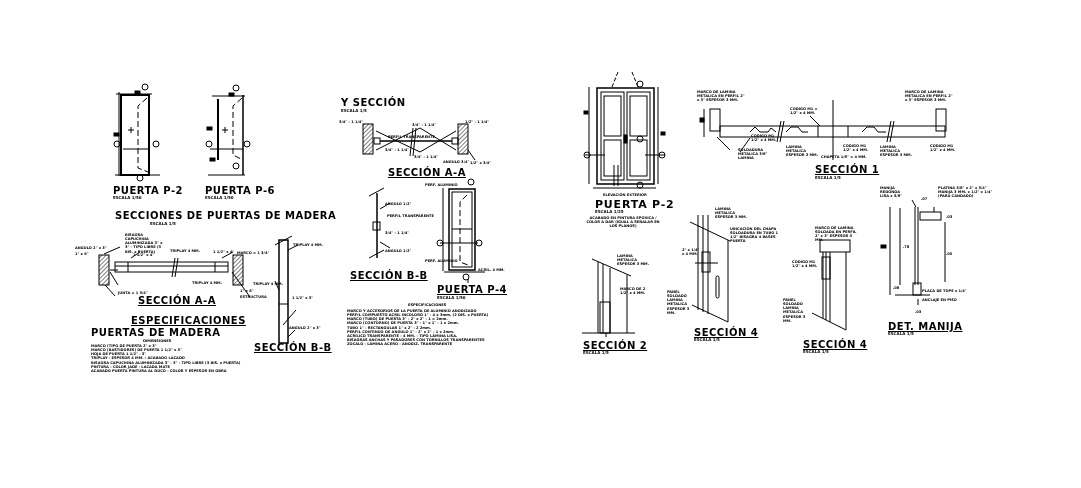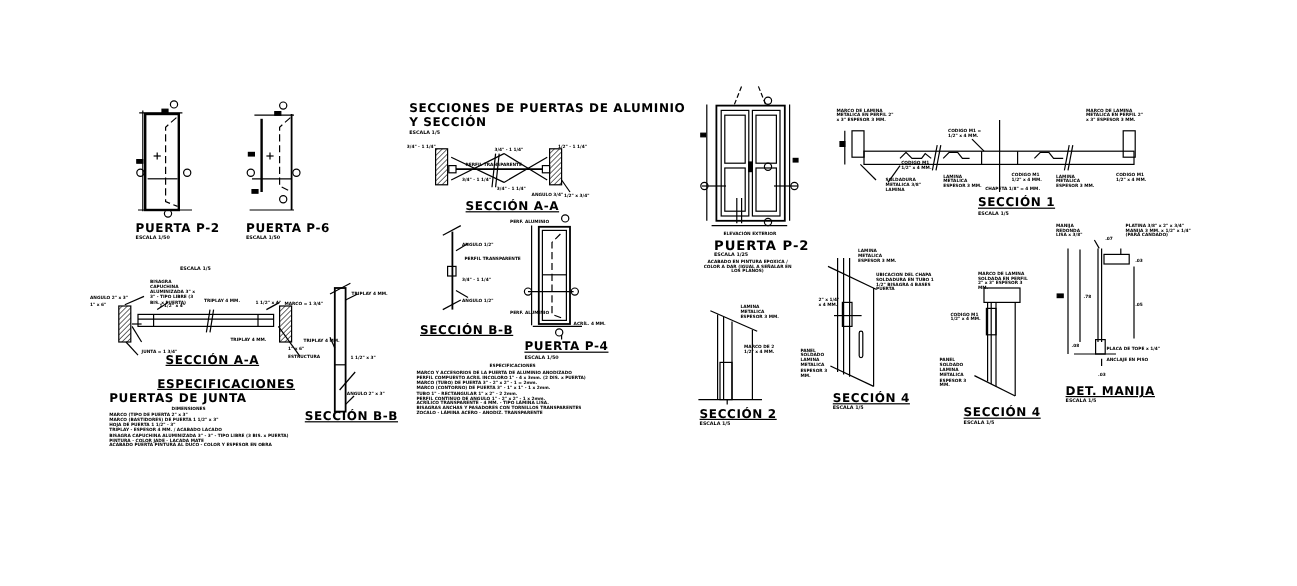--- a/index.html
+++ b/index.html
@@ -223,20 +223,21 @@
       <line x1="912" y1="200" x2="916" y2="207"></line>
       <rect x="881" y="245" width="5" height="3" fill="#000"></rect>
     </g>
   </g>
 </svg>
 
 <div class="lbl title" style="left:113px;top:186px;">PUERTA P-2</div>
 <div class="lbl scale" style="left:113px;top:196px;">ESCALA 1/50</div>
 <div class="lbl title" style="left:205px;top:186px;">PUERTA P-6</div>
 <div class="lbl scale" style="left:205px;top:196px;">ESCALA 1/50</div>
+<div class="lbl title" style="left:115px;top:211px;">SECCIONES DE PUERTAS DE MADERA</div>
 <div class="lbl scale" style="left:150px;top:222px;">ESCALA 1/5</div>
 
 <div class="lbl note" style="left:125px;top:233px;width:40px;white-space:normal;">BISAGRA CAPUCHINA ALUMINIZADA 3" x 3" - TIPO LIBRE (3 BIS. x PUERTA)</div>
 <div class="lbl note" style="left:75px;top:246px;">ANGULO 2" x 3"</div>
 <div class="lbl note" style="left:75px;top:252px;">1" x 6"</div>
 <div class="lbl note" style="left:133px;top:253px;">1 1/2" x 4"</div>
 <div class="lbl note" style="left:170px;top:249px;">TRIPLAY 4 MM.</div>
 <div class="lbl note" style="left:213px;top:250px;">1 1/2" x 4"</div>
 <div class="lbl note" style="left:237px;top:251px;">MARCO = 1 3/4"</div>
 <div class="lbl note" style="left:118px;top:291px;">JUNTA = 1 3/4"</div>
@@ -245,33 +246,32 @@
 <div class="lbl note" style="left:240px;top:295px;">ESTRUCTURA</div>
 <div class="lbl title-u" style="left:138px;top:296px;">SECCIÓN A-A</div>
 
 <div class="lbl note" style="left:293px;top:243px;">TRIPLAY 4 MM.</div>
 <div class="lbl note" style="left:253px;top:282px;">TRIPLAY 4 MM.</div>
 <div class="lbl note" style="left:292px;top:296px;">1 1/2" x 3"</div>
 <div class="lbl note" style="left:289px;top:326px;">ANGULO 2" x 3"</div>
 <div class="lbl title-u" style="left:254px;top:343px;">SECCIÓN B-B</div>
 
 <div class="lbl title-u" style="left:131px;top:316px;">ESPECIFICACIONES</div>
-<div class="lbl title" style="left:91px;top:328px;">PUERTAS DE JUNTA</div>
+<div class="lbl title" style="left:91px;top:328px;">PUERTAS DE MADERA</div>
 <div class="lbl note" style="left:143px;top:339px;">DIMENSIONES</div>
 <div style="position:absolute;left:91px;top:344px;">
   <div class="lbl note" style="position:static;">MARCO (TIPO DE PUERTA  2" x 3"</div>
   <div class="lbl note" style="position:static;">MARCO (BASTIDORES) DE PUERTA  1 1/2" x 3"</div>
   <div class="lbl note" style="position:static;">HOJA DE PUERTA  1 1/2" - 3"</div>
   <div class="lbl note" style="position:static;">TRIPLAY - ESPESOR 4 MM. / ACABADO LACADO</div>
   <div class="lbl note" style="position:static;">BISAGRA CAPUCHINA ALUMINIZADA 3" - 3" - TIPO LIBRE (3 BIS. x PUERTA)</div>
   <div class="lbl note" style="position:static;">PINTURA - COLOR JADE - LACADA  MATE</div>
   <div class="lbl note" style="position:static;">ACABADO PUERTA  PINTURA AL DUCO - COLOR Y ESPESOR EN OBRA</div>
 </div>
 
-<div class="lbl title" style="left:341px;top:86px;">SECCIONES DE PUERTAS DE ALUMINIO</div>
 <div class="lbl title" style="left:341px;top:98px;">Y SECCIÓN</div>
 <div class="lbl scale" style="left:341px;top:109px;">ESCALA 1/5</div>
 <div class="lbl note" style="left:339px;top:120px;">3/4" - 1 1/4"</div>
 <div class="lbl note" style="left:465px;top:120px;">1/2" - 1 1/4"</div>
 <div class="lbl note" style="left:388px;top:135px;">PERFIL TRANSPARENTE</div>
 <div class="lbl note" style="left:412px;top:123px;">3/4" - 1 1/4"</div>
 <div class="lbl note" style="left:385px;top:148px;">3/4" - 1 1/4"</div>
 <div class="lbl note" style="left:414px;top:155px;">3/4" - 1 1/4"</div>
 <div class="lbl note" style="left:443px;top:160px;">ANGULO 3/4"</div>
 <div class="lbl note" style="left:470px;top:161px;">1/2" x 3/4"</div>

